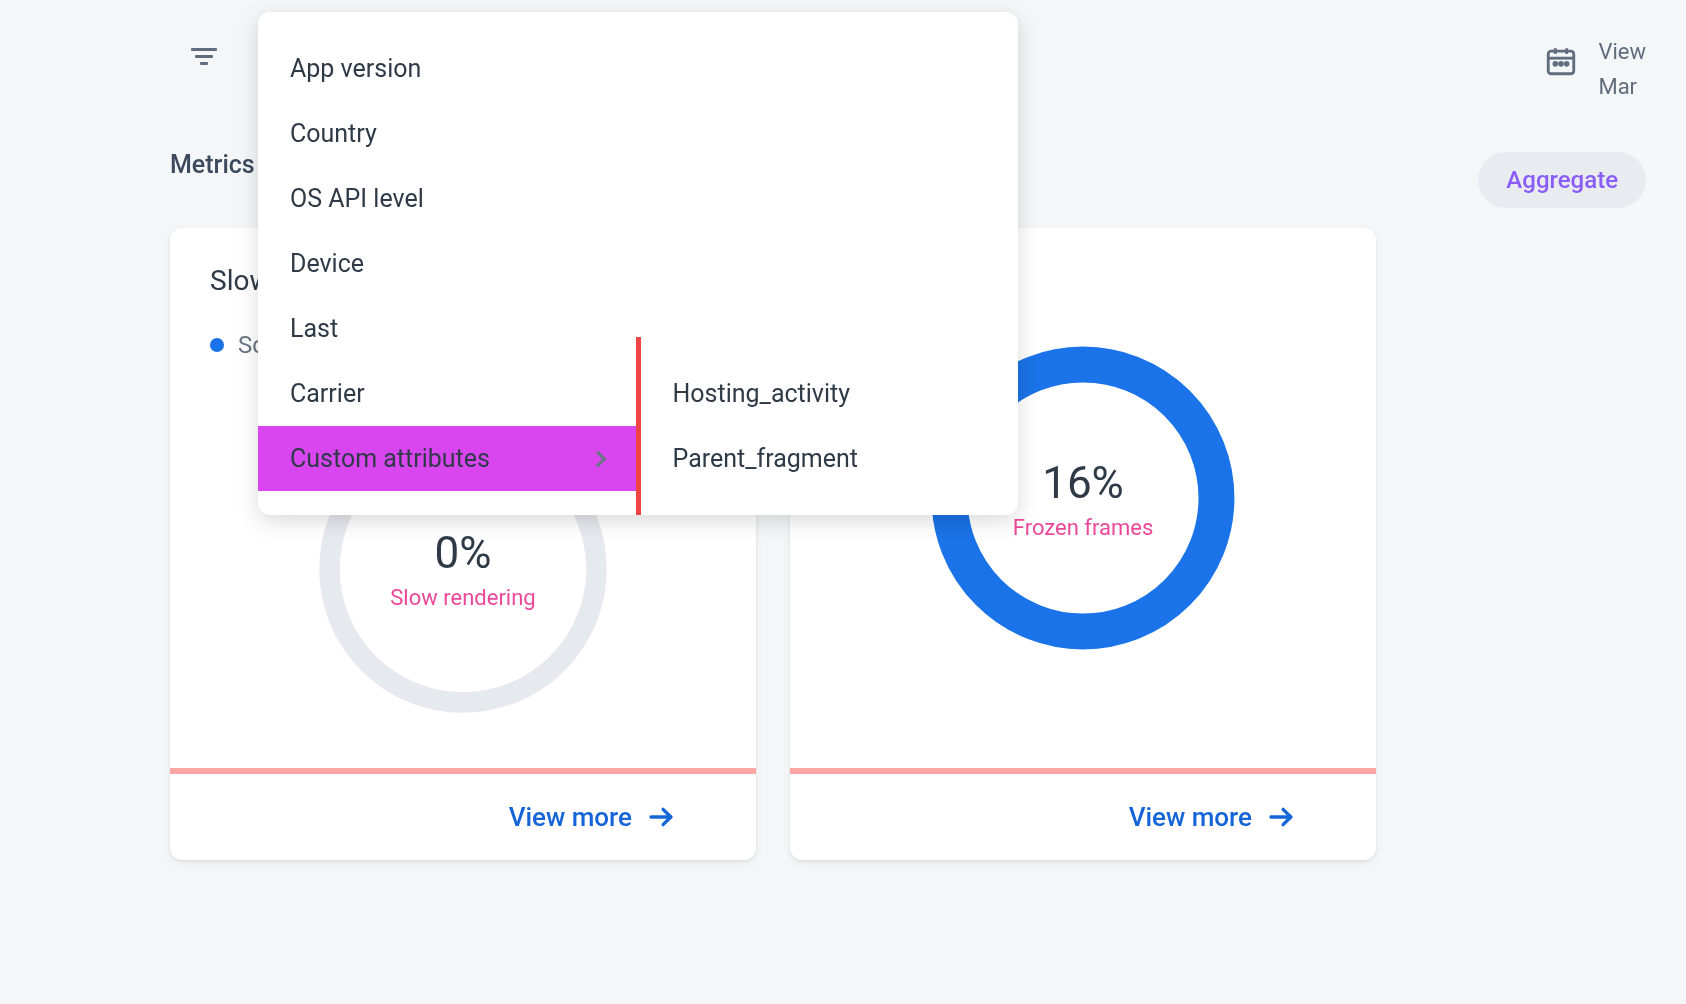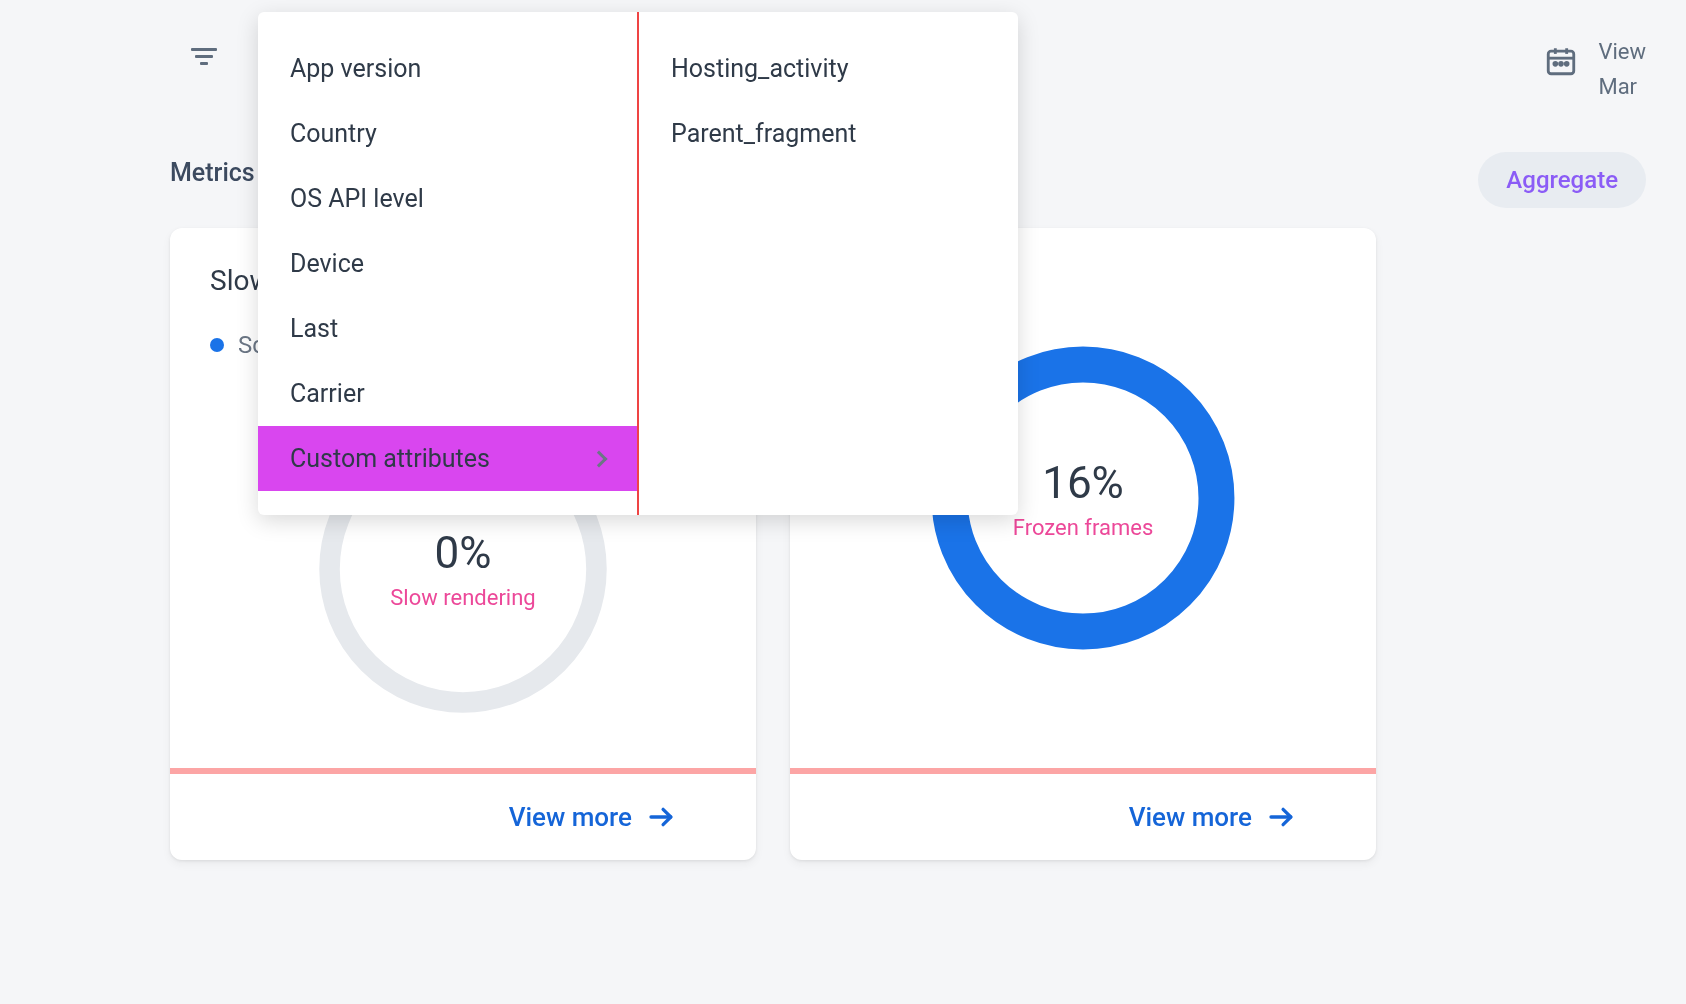--- a/index.html
+++ b/index.html
@@ -55,21 +55,21 @@
     height: 34px;
     position: relative;
     margin-top: 10px;
   }
   .cal-icon svg { width: 100%; height: 100%; }
   .date-text { line-height: 1.6; }
 
   .metrics-label {
     position: absolute;
     left: 170px;
-    top: 158px;
+    top: 150px;
     font-size: 25px;
     font-weight: 500;
     color: #3c4a5f;
   }
 
   .aggregate-btn {
     position: absolute;
     right: 40px;
     top: 152px;
     background: #e8ecf1;
@@ -167,31 +167,32 @@
     width: 28px; height: 22px;
   }
 
   
   .dropdown {
     position: absolute;
     left: 258px;
     top: 12px;
     width: 760px;
     background: #fff;
-    border-radius: 6px;
+    border-radius: 12px;
     box-shadow: 0 6px 22px rgba(0,0,0,0.15);
     display: flex;
     overflow: hidden;
     z-index: 50;
+    align-items: flex-end;
   }
   .dd-col {
     flex: 1;
     padding: 24px 0;
   }
-  .dd-col + .dd-col { border-left: 2px solid #ef4444; }
+  .dd-col + .dd-col { border-left: 5px solid #ef4444; }
   .dd-item {
     padding: 18px 32px;
     font-size: 25px;
     color: #2f3a48;
     cursor: pointer;
     display: flex;
     align-items: center;
     justify-content: space-between;
   }
   .dd-item.hover {

